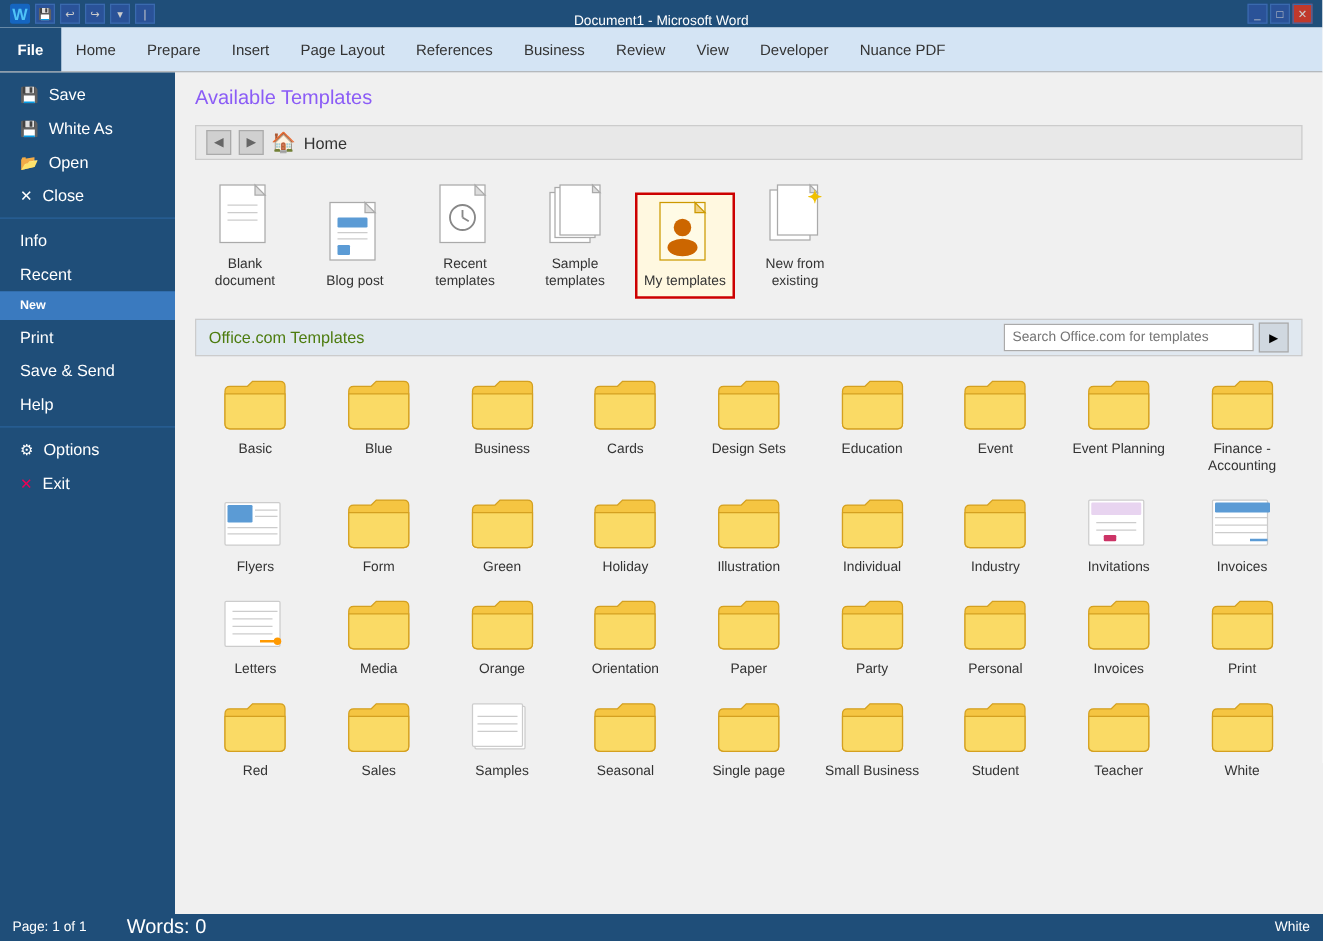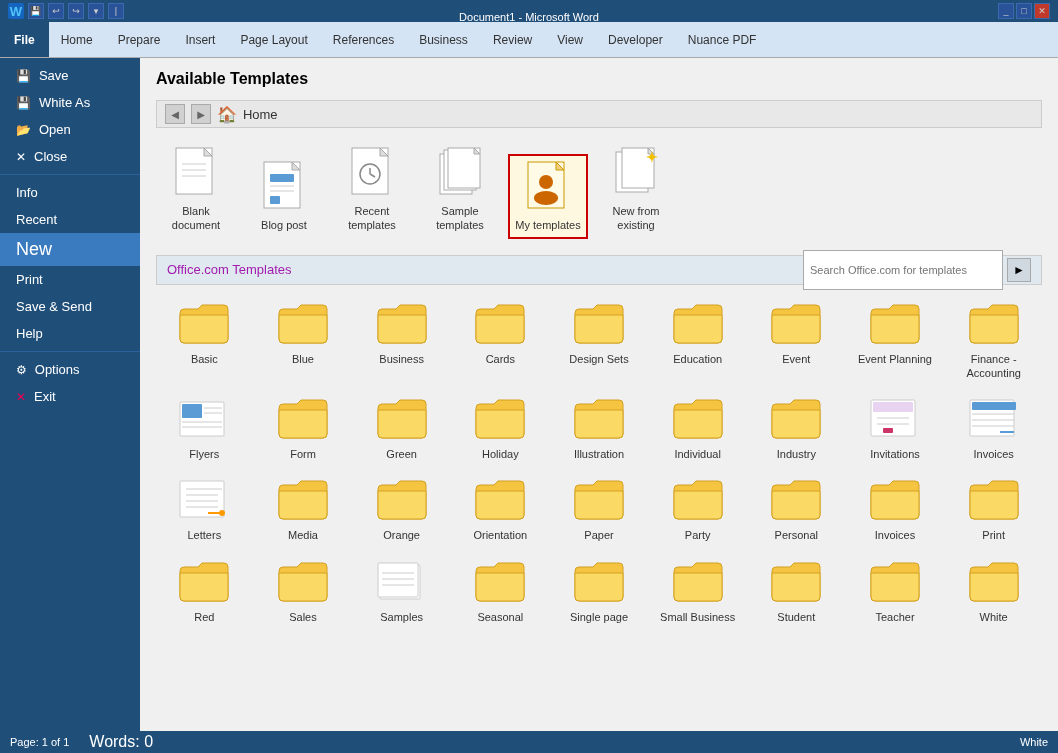--- a/index.html
+++ b/index.html
@@ -67,38 +67,38 @@
       padding: 6px 16px;
       cursor: pointer;
       font-size: 13px;
       display: flex;
       align-items: center;
       gap: 8px;
     }
     .sidebar-item.active { background: #3a7abf; }
     .sidebar-item.new-item {
       background: #3a7abf;
-      font-size: 18px;
-      font-weight: 400;
+      font-size: 10px;
+      font-weight: 700;
     }
     .sidebar-divider { height: 1px; background: #2a6299; margin: 4px 0; }
 
     
     .content-area {
       flex: 1;
       background: #f0f0f0;
       overflow-y: auto;
       padding: 12px 16px;
     }
 
     .section-title {
       font-size: 16px;
-      color: #000000;
+      color: #8b5cf6;
       margin-bottom: 12px;
-      font-weight: bold;
+      font-weight: normal;
     }
 
     
     .nav-bar {
       background: #e8e8e8;
       border: 1px solid #ccc;
       display: flex;
       align-items: center;
       height: 28px;
       padding: 0 8px;
@@ -139,29 +139,29 @@
     .officecom-bar {
       background: #e0e8f0;
       border: 1px solid #ccc;
       display: flex;
       align-items: center;
       height: 30px;
       padding: 0 10px;
       margin-bottom: 10px;
       justify-content: space-between;
     }
-    .officecom-title { font-size: 13px; color: #a21caf; }
+    .officecom-title { font-size: 13px; color: #4d7c0f; }
     .search-box {
       display: flex;
       align-items: center;
       gap: 4px;
     }
     .search-input {
       width: 200px;
-      height: 40px;
+      height: 22px;
       border: 1px solid #aaa;
       padding: 0 6px;
       font-size: 11px;
       color: #999;
       background: white;
     }
     .search-btn {
       width: 24px;
       height: 24px;
       background: #d0d8e0;
@@ -634,17 +634,17 @@
     <div><svg width="52" height="44" viewBox="0 0 52 44">
       <path d="M2 12 Q2 8 6 8 L20 8 L24 4 L46 4 Q50 4 50 8 L50 38 Q50 42 46 42 L6 42 Q2 42 2 38 Z" fill="#f5c542" stroke="#d4a020" stroke-width="1"></path>
       <path d="M2 14 L50 14 L50 38 Q50 42 46 42 L6 42 Q2 42 2 38 Z" fill="#fada65" stroke="#d4a020" stroke-width="1"></path>
     </svg></div>
     <span class="folder-label">White</span>
   </div>
       </div>
   </div>
 </div>
 
-<div style="background:#1f4e79; height:22px; display:flex; align-items:center; padding:0 10px; gap:20px; position:fixed; bottom:0; width:1058px;">
+<div style="background:#1f4e79; height:22px; display:flex; align-items:center; padding:0 10px; gap:32px; position:fixed; bottom:0; width:1058px;">
   <span style="color:white;font-size:11px;">Page: 1 of 1</span>
   <span style="color:white;font-size:16px;">Words: 0</span>
   <span style="color:white;font-size:11px;margin-left:auto;">White</span>
 </div>
 
 </body></html>

